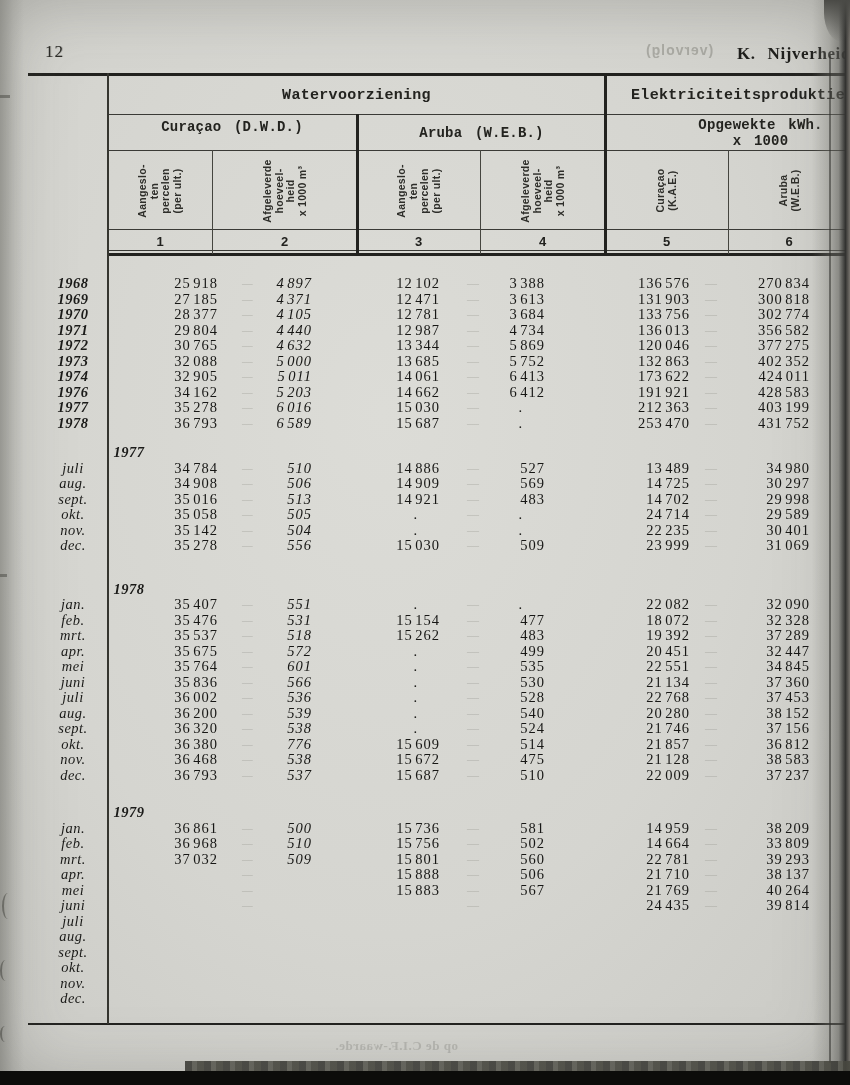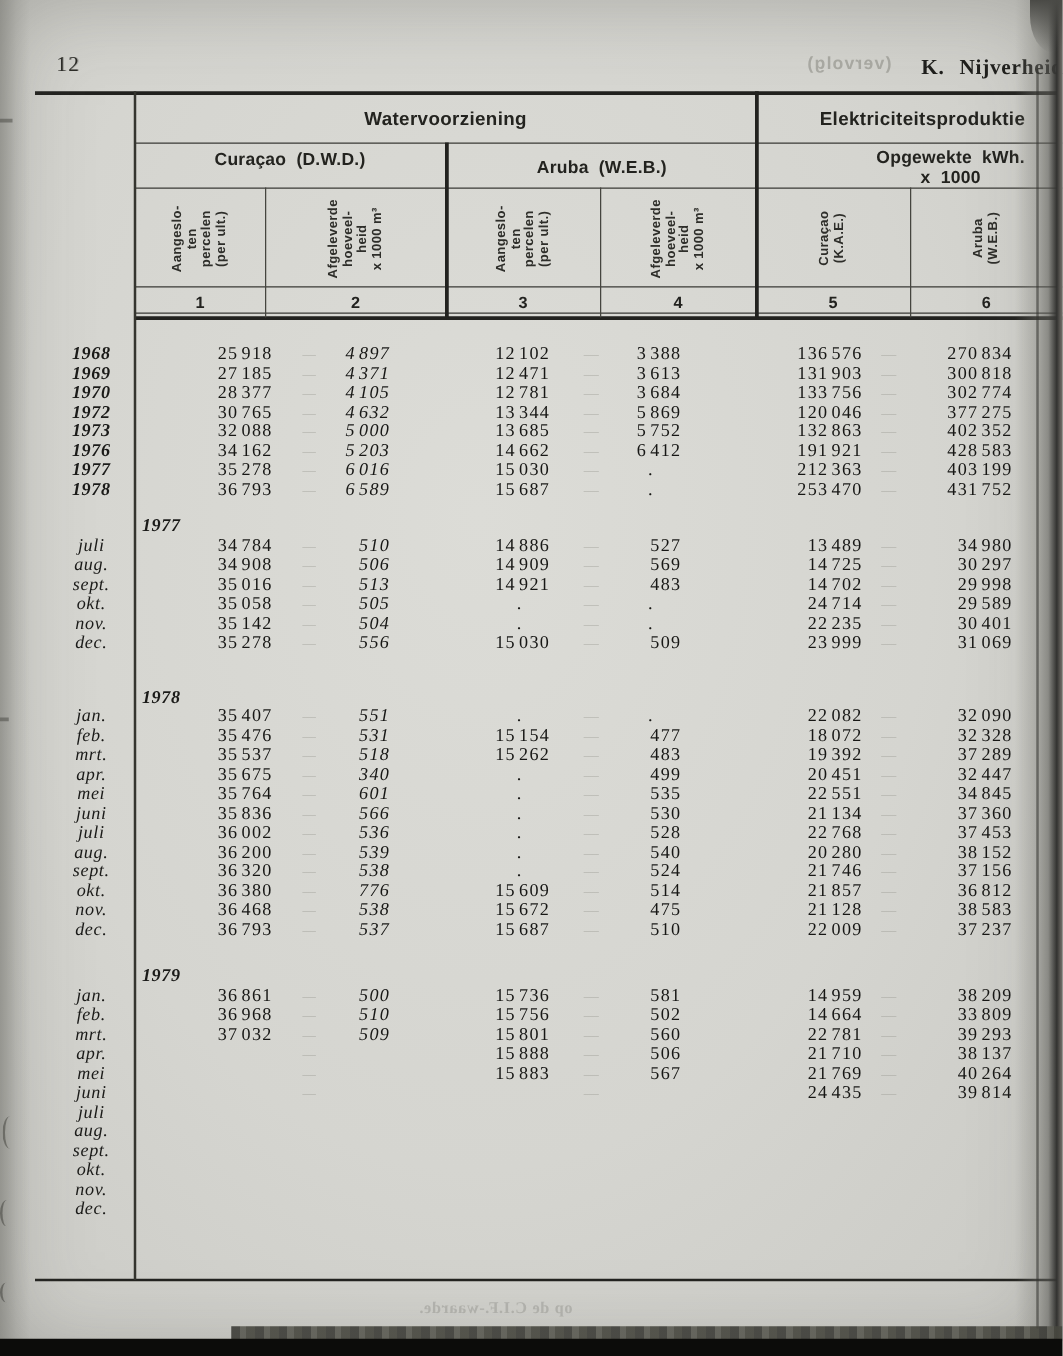--- a/index.html
+++ b/index.html
@@ -7,21 +7,21 @@
     position:relative; width:850px; height:1085px; overflow:hidden;
     background:radial-gradient(ellipse at 45% 38%, #dcdcd7 0%, #d5d5d0 55%, #c9c9c4 100%);
     font-family:"Liberation Serif","DejaVu Serif",serif; color:#1b1b19;
   }
   
   .hline{position:absolute;background:#3a3a36;height:1px;}
   .vline{position:absolute;background:#45453f;width:1px;}
   .rule-heavy{background:#22221f;}
   
   .hcell{position:absolute;display:flex;align-items:center;justify-content:center;
-    font-family:Liberation Sans, sans-serif;font-weight:bold;color:#23231f;}
+    font-family:Liberation Mono, monospace;font-weight:bold;color:#23231f;}
   .group{font-size:15px;letter-spacing:.3px;word-spacing:3px;}
   .sub{font-size:14px;letter-spacing:.2px;word-spacing:4px;white-space:pre-line;text-align:center;line-height:16px;}
   .vcell{position:absolute;top:152px;height:77px;display:flex;align-items:center;justify-content:center;}
   .vtext{transform:rotate(-90deg);white-space:pre-line;text-align:center;
     font-family:"Liberation Sans","DejaVu Sans",sans-serif;font-weight:bold;
     font-size:10.5px;line-height:11.5px;letter-spacing:.3px;color:#2e2e2a;}
   .ncell{position:absolute;top:231px;height:20px;display:flex;align-items:center;justify-content:center;
     font-family:"Liberation Sans","DejaVu Sans",sans-serif;font-weight:bold;font-size:13px;color:#22221f;}
   
   #tbody{position:absolute;left:20px;top:276px;width:812px;}
@@ -163,38 +163,56 @@
         <div class="row">
           <div class="c-label">1970</div>
           <div class="cell c1">28 377</div>
           <div class="cell c2">4 105</div>
           <div class="cell c3">12 781</div>
           <div class="cell c4">3 684</div>
           <div class="cell c5">133 756</div>
           <div class="cell c6">302 774</div>
         </div>
         <div class="row">
+          <div class="c-label">1971</div>
+          <div class="cell c1">29 804</div>
+          <div class="cell c2">4 440</div>
+          <div class="cell c3">12 987</div>
+          <div class="cell c4">4 734</div>
+          <div class="cell c5">136 013</div>
+          <div class="cell c6">356 582</div>
+        </div>
+        <div class="row">
           <div class="c-label">1972</div>
           <div class="cell c1">30 765</div>
           <div class="cell c2">4 632</div>
           <div class="cell c3">13 344</div>
           <div class="cell c4">5 869</div>
           <div class="cell c5">120 046</div>
           <div class="cell c6">377 275</div>
         </div>
         <div class="row">
           <div class="c-label">1973</div>
           <div class="cell c1">32 088</div>
           <div class="cell c2">5 000</div>
           <div class="cell c3">13 685</div>
           <div class="cell c4">5 752</div>
           <div class="cell c5">132 863</div>
           <div class="cell c6">402 352</div>
         </div>
         <div class="row">
+          <div class="c-label">1974</div>
+          <div class="cell c1">32 905</div>
+          <div class="cell c2">5 011</div>
+          <div class="cell c3">14 061</div>
+          <div class="cell c4">6 413</div>
+          <div class="cell c5">173 622</div>
+          <div class="cell c6">424 011</div>
+        </div>
+        <div class="row">
           <div class="c-label">1976</div>
           <div class="cell c1">34 162</div>
           <div class="cell c2">5 203</div>
           <div class="cell c3">14 662</div>
           <div class="cell c4">6 412</div>
           <div class="cell c5">191 921</div>
           <div class="cell c6">428 583</div>
         </div>
         <div class="row">
           <div class="c-label">1977</div>
@@ -301,21 +319,21 @@
           <div class="cell c1">35 537</div>
           <div class="cell c2">518</div>
           <div class="cell c3">15 262</div>
           <div class="cell c4">483</div>
           <div class="cell c5">19 392</div>
           <div class="cell c6">37 289</div>
         </div>
         <div class="row">
           <div class="c-label">apr.</div>
           <div class="cell c1">35 675</div>
-          <div class="cell c2">340</div>
+          <div class="cell c2">572</div>
           <div class="cell c3 dot">.</div>
           <div class="cell c4">499</div>
           <div class="cell c5">20 451</div>
           <div class="cell c6">32 447</div>
         </div>
         <div class="row">
           <div class="c-label">mei</div>
           <div class="cell c1">35 764</div>
           <div class="cell c2">601</div>
           <div class="cell c3 dot">.</div>

